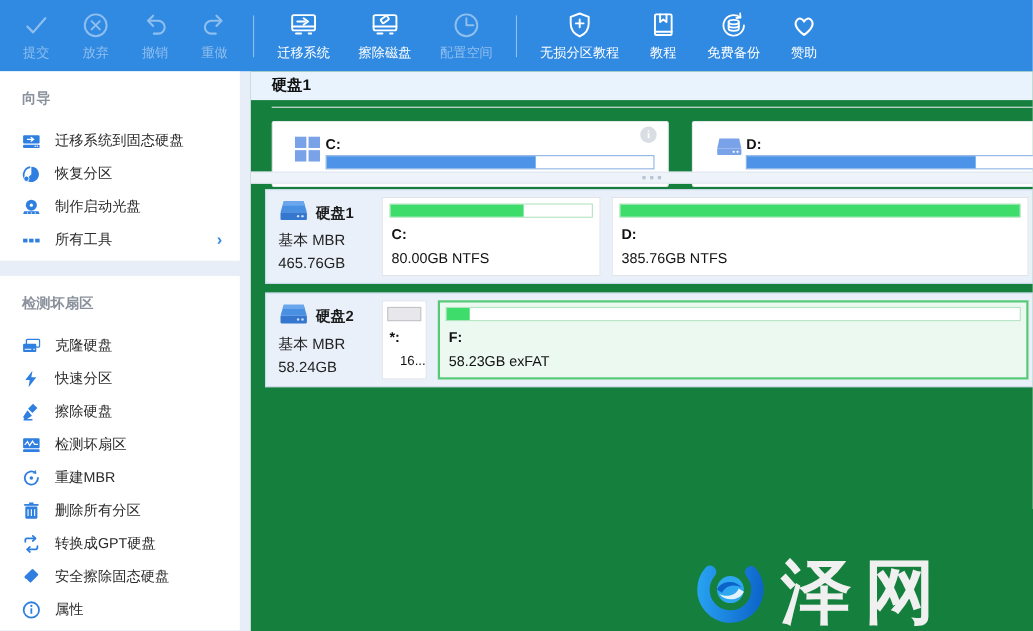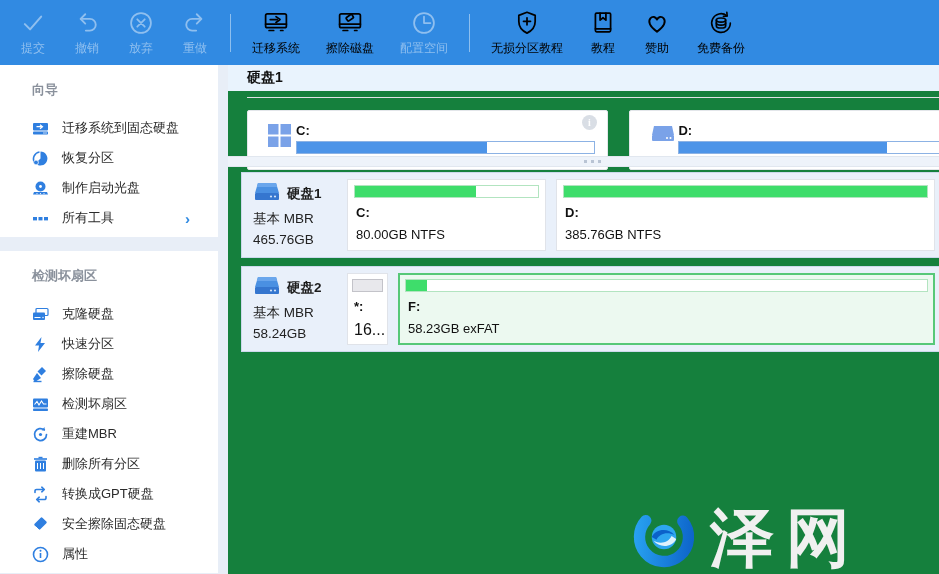--- a/index.html
+++ b/index.html
@@ -4,29 +4,29 @@
 <style>
   * { margin:0; padding:0; box-sizing:border-box; }
   html,body { width:939px; height:574px; overflow:hidden; }
   body { font-family:"Liberation Sans","DejaVu Sans",sans-serif; background:#fff; }
   #app { position:relative; width:939px; height:574px; overflow:hidden; background:#fff; }
 
   
   .toolbar { position:absolute; top:0; left:0; right:0; height:65px; background:#318ae2;
              display:flex; align-items:center; padding-left:6px; }
   .tb-item { display:flex; flex-direction:column; align-items:center; justify-content:center;
-             gap:3px; color:#000000; font-size:12px; padding:0 13px; height:65px; cursor:pointer; }
+             gap:3px; color:#ffffff; font-size:12px; padding:0 13px; height:65px; cursor:pointer; }
   .tb-item svg { display:block; }
   .tb-item .tb-label { white-space:nowrap; }
   .tb-item.disabled { color:#8fbfef; }
   .tb-sep { width:1px; height:38px; background:rgba(255,255,255,.45); margin:0 8px; }
 
   
   .sidebar { position:absolute; top:65px; left:0; width:228px; bottom:0; background:#e8eef7; }
-  .side-block { background:#fff; width:218px; padding:6px 16px 10px; }
+  .side-block { background:#fff; width:218px; padding:6px 4px 10px; }
   .side-block + .side-block { margin-top:14px; }
   .side-header { padding:10px 16px 8px; color:#8a919c; font-weight:bold; font-size:13px; }
   .side-item { height:30px; display:flex; align-items:flex-end; padding:0 16px; gap:13px;
                font-size:13px; color:#2b2b2b; position:relative; cursor:pointer; }
   .side-item .sicon { width:17px; height:17px; flex:0 0 17px; display:flex; align-items:center; justify-content:center; }
   .side-item .chev { position:absolute; right:12px; color:#2f8ae2; font-size:15px; font-weight:bold; }
 
   
   .main { position:absolute; left:228px; top:65px; right:0; bottom:0; background:#15803d; }
   .tabbar { position:absolute; top:0; left:0; right:0; height:26px; background:#e9f3fd;
@@ -64,21 +64,21 @@
   .part { background:#fff; border:1px solid #e0e3e9; position:relative; cursor:pointer; }
   .part .pbar { margin:5px 6px 0; height:13px; border:1px solid #b2e4c0; background:#fff; position:relative; }
   .part .pfill { position:absolute; left:0; top:0; bottom:0; background:#3edd6b; }
   .part .pletter { margin:7px 0 0 8px; font-weight:bold; font-size:13px; color:#111; }
   .part .pdetail { margin:7px 0 0 8px; font-size:13px; color:#111; }
   .part.flex { flex:1; }
   .part.w-c { width:199px; flex:0 0 199px; }
   .part.w-s { width:41px; flex:0 0 41px; padding:0; }
   .part.w-s .pbar { margin:5px 4px 0; border:1px solid #c3c3c9; background:#e8e8ec; }
   .part.w-s .pletter { margin-left:6px; }
-  .part.w-s .pdetail { margin-left:6px; font-size:16px; }
+  .part.w-s .pdetail { margin-left:6px; font-size:12px;text-align:right; }
   .part.selected { border:2px solid #57c878; background:#ecf9f0; }
   .part.selected .pbar { margin:4px 5px 0; }
 
   
   .watermark { position:absolute; left:398px; top:430px; display:flex; align-items:center; gap:8px;
                pointer-events:none; }
   .wm-text { font-size:64px; font-weight:bold; color:#f0f0f0; letter-spacing:12px;
              font-family:"DejaVu Sans","Liberation Sans",sans-serif; }
 </style>
 </head>
@@ -92,36 +92,36 @@
       <span>
         <svg width="28" height="28" viewBox="0 0 24 24" fill="none" stroke="currentColor" stroke-width="1.7" stroke-linecap="round" stroke-linejoin="round">
             <path d="M5 13l4.5 4.5L19 6.5"></path>
           </svg>
       </span>
       <span class="tb-label">提交</span>
     </div>
 
     <div class="tb-item disabled">
       <span>
+        <svg width="28" height="28" viewBox="0 0 24 24" fill="none" stroke="currentColor" stroke-width="1.5" stroke-linecap="round">
+            <circle cx="12" cy="12" r="8.5"></circle>
+            <path d="M8.8 8.8l6.4 6.4M15.2 8.8l-6.4 6.4"></path>
+          </svg>
+      </span>
+      <span class="tb-label">放弃</span>
+    </div>
+
+    <div class="tb-item disabled">
+      <span>
         <svg width="28" height="28" viewBox="0 0 24 24" fill="none" stroke="currentColor" stroke-width="1.6" stroke-linecap="round" stroke-linejoin="round">
             <path d="M7 8.5h7.5a5 5 0 0 1 0 10H11"></path>
             <path d="M10.5 4.5L6.5 8.5l4 4"></path>
           </svg>
       </span>
       <span class="tb-label">撤销</span>
-    </div>
-
-    <div class="tb-item disabled">
-      <span>
-        <svg width="28" height="28" viewBox="0 0 24 24" fill="none" stroke="currentColor" stroke-width="1.5" stroke-linecap="round">
-            <circle cx="12" cy="12" r="8.5"></circle>
-            <path d="M8.8 8.8l6.4 6.4M15.2 8.8l-6.4 6.4"></path>
-          </svg>
-      </span>
-      <span class="tb-label">放弃</span>
     </div>
 
     <div class="tb-item disabled">
       <span>
         <svg width="28" height="28" viewBox="0 0 24 24" fill="none" stroke="currentColor" stroke-width="1.6" stroke-linecap="round" stroke-linejoin="round">
             <path d="M17 8.5H9.5a5 5 0 0 0 0 10H13"></path>
             <path d="M13.5 4.5l4 4-4 4"></path>
           </svg>
       </span>
       <span class="tb-label">重做</span>
@@ -182,38 +182,38 @@
             <path d="M6.5 3.5h11a1 1 0 0 1 1 1v14a1 1 0 0 1-1 1h-11a1 1 0 0 1-1-1v-14a1 1 0 0 1 1-1z"></path>
             <path d="M5.5 17h13"></path>
             <path d="M9.5 3.5v6l2.5-2 2.5 2v-6"></path>
           </svg>
       </span>
       <span class="tb-label">教程</span>
     </div>
 
     <div class="tb-item">
       <span>
-        <svg width="28" height="28" viewBox="0 0 24 24" fill="none" stroke="currentColor" stroke-width="1.6" stroke-linecap="round" stroke-linejoin="round">
-            <path d="M12 19.5C5.8 15 4.1 10.8 6.3 8.1c1.8-2.2 4.6-1.5 5.7 1 1.1-2.5 3.9-3.2 5.7-1 2.2 2.7.5 6.9-5.7 11.4z"></path>
-          </svg>
-      </span>
-      <span class="tb-label">赞助</span>
-    </div>
-
-    <div class="tb-item">
-      <span>
         <svg width="28" height="28" viewBox="0 0 24 24" fill="none" stroke="currentColor" stroke-width="1.4" stroke-linecap="round" stroke-linejoin="round">
             <ellipse cx="12" cy="9.5" rx="4" ry="1.8"></ellipse>
             <path d="M8 9.5v5c0 1 1.8 1.8 4 1.8s4-.8 4-1.8v-5"></path>
             <path d="M8 12c0 1 1.8 1.8 4 1.8s4-.8 4-1.8"></path>
             <path d="M20 12a8 8 0 1 1-3-6.2"></path>
             <path d="M17 2.8l.3 3.2-3.2.3"></path>
           </svg>
       </span>
       <span class="tb-label">免费备份</span>
+    </div>
+
+    <div class="tb-item">
+      <span>
+        <svg width="28" height="28" viewBox="0 0 24 24" fill="none" stroke="currentColor" stroke-width="1.6" stroke-linecap="round" stroke-linejoin="round">
+            <path d="M12 19.5C5.8 15 4.1 10.8 6.3 8.1c1.8-2.2 4.6-1.5 5.7 1 1.1-2.5 3.9-3.2 5.7-1 2.2 2.7.5 6.9-5.7 11.4z"></path>
+          </svg>
+      </span>
+      <span class="tb-label">赞助</span>
     </div>
   </div>
 
   <div class="sidebar">
 
     <div class="side-block">
       <div class="side-header">向导</div>
 
       <div class="side-item">
         <span class="sicon">

